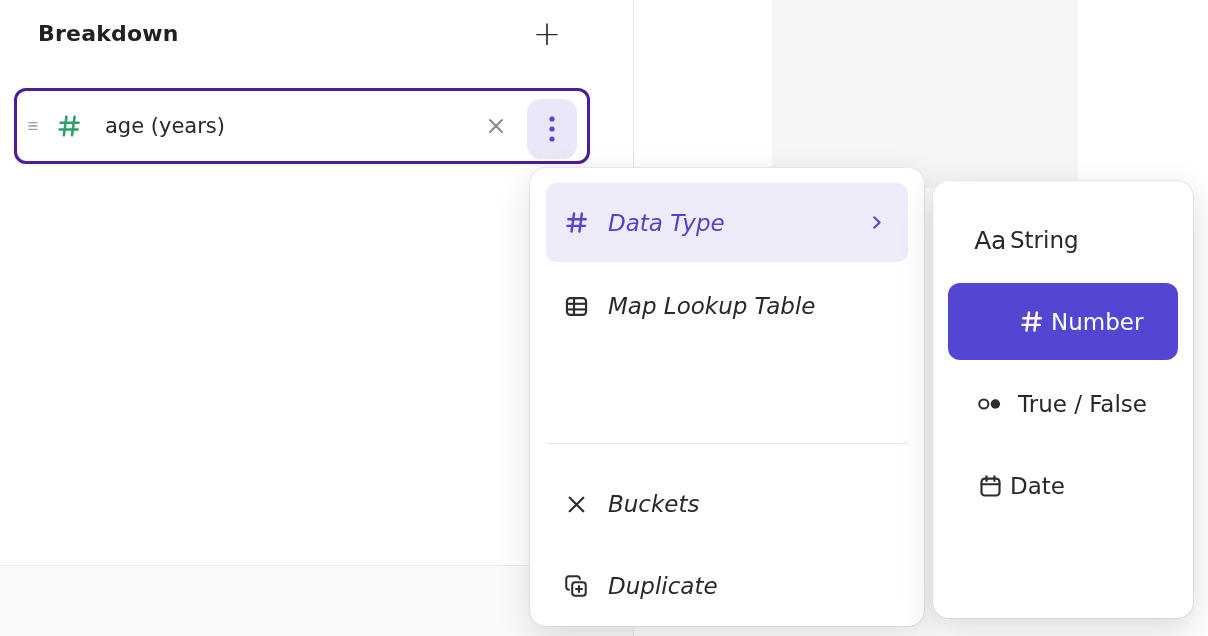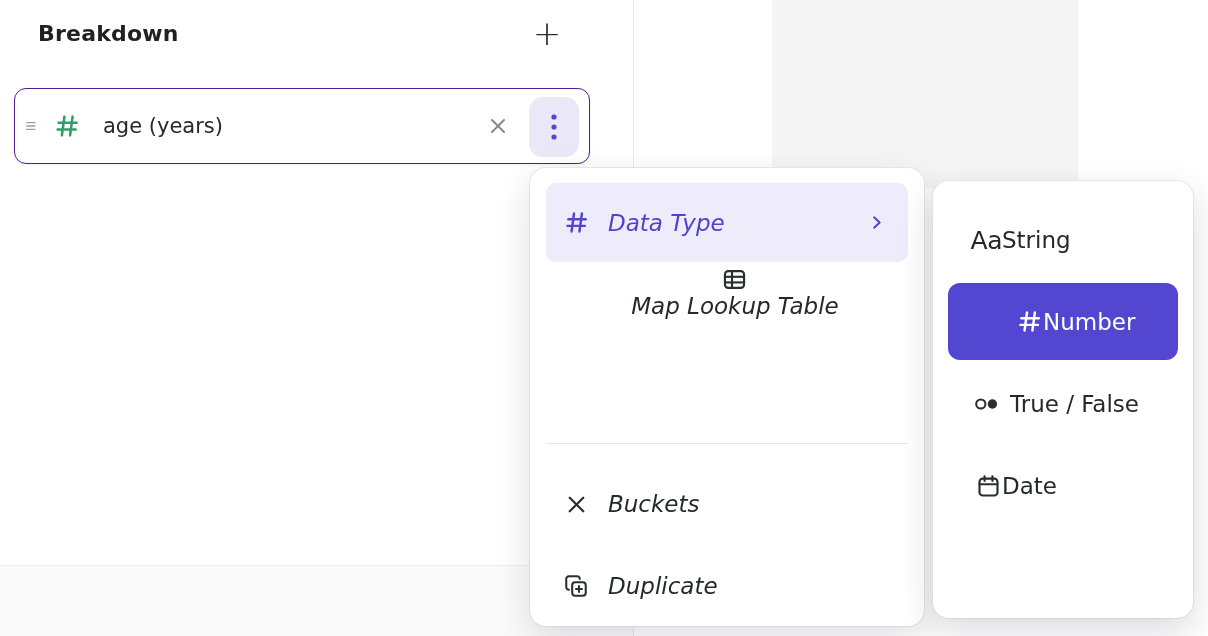--- a/index.html
+++ b/index.html
@@ -13,21 +13,21 @@
   .left-footer{position:absolute;left:0;top:565px;width:633px;height:71px;background:#fafafa;border-top:1px solid #ececee;}
 
   
   .panel-header{position:absolute;left:38px;top:12px;width:526px;height:42px;display:flex;align-items:center;justify-content:space-between;}
   .panel-title{font-size:22px;font-weight:700;color:#1f2125;letter-spacing:.2px;}
   .add-btn{background:none;border:none;padding:0;margin:0;cursor:pointer;font-family:inherit;
     font-size:34px;font-weight:300;line-height:1;color:#2b2d31;width:34px;text-align:center;}
 
   
   .field-card{position:absolute;left:14px;top:88px;width:576px;height:76px;background:#fff;
-    border:1px solid #4c1d95;border-radius:12px;box-shadow:0 1px 4px rgba(20,20,40,.06);
+    border:3px solid #4c1d95;border-radius:12px;box-shadow:0 1px 4px rgba(20,20,40,.06);
     display:flex;align-items:center;box-sizing:border-box;}
   .drag{margin-left:8px;display:flex;cursor:grab;}
   .field-hash{margin-left:12px;display:flex;color:#2e9e68;}
   .field-label{margin-left:22px;font-size:21px;font-weight:500;color:#26282c;}
   .close-btn{position:absolute;right:79px;top:50%;transform:translateY(-50%);display:flex;cursor:pointer;color:#86888c;background:none;border:none;padding:0;}
   .kebab-btn{position:absolute;right:10px;top:8px;width:50px;height:60px;border:none;border-radius:14px;
     background:#e9e7f8;cursor:pointer;display:flex;align-items:center;justify-content:center;padding:0;}
 
   
   .menu{position:absolute;left:530px;top:168px;width:394px;height:458px;background:#fff;border-radius:16px;
@@ -39,21 +39,21 @@
   .menu-item.active{background:#eeecfa;color:#4f43cb;}
   .menu-item.active .mi-icon{color:#5347d2;}
   .chev{margin-left:auto;margin-right:22px;display:flex;color:#5347d2;}
   .menu-sep{position:absolute;left:16px;top:275px;width:362px;height:1px;background:#e7e7ea;}
 
   
   .submenu{position:absolute;left:933px;top:181px;width:260px;height:437px;background:#fff;border-radius:16px;
     box-shadow:0 12px 34px rgba(25,25,50,.16),0 0 0 1px #ededf0;}
   .sub-item{position:absolute;left:15px;width:230px;height:80px;display:flex;align-items:center;
     border-radius:12px;font-size:23px;font-weight:500;color:#26282c;cursor:pointer;box-sizing:border-box;}
-  .sub-item .si-icon{width:40px;margin-left:14px;display:flex;justify-content:flex-end;align-items:center;color:#2b2d31;}
+  .sub-item .si-icon{width:40px;margin-left:22px;display:flex;justify-content:center;align-items:center;color:#2b2d31;}
   .sub-item .si-label{white-space:nowrap;}
   .sub-item.selected{background:#5347d2;color:#fff;}
   .sub-item.selected .si-icon{color:#fff;}
   .aa-glyph{font-size:25px;font-weight:500;color:#26282c;letter-spacing:-0.5px;}
 
   svg{display:block;}
 </style>
 </head>
 <body>
 
@@ -112,21 +112,21 @@
         </svg>
       </span>
       <span class="mi-label">Data Type</span>
       <span class="chev">
         <svg width="19" height="19" viewBox="0 0 24 24" fill="none" stroke="currentColor" stroke-width="2.6" stroke-linecap="round" stroke-linejoin="round">
           <path d="M9 5.5 L16 12 L9 18.5"></path>
         </svg>
       </span>
     </div>
 
-    <div class="menu-item" style="top:98px;flex-direction:column;">
+    <div class="menu-item" style="top:98px;">
       <span class="mi-icon">
         <svg width="27" height="27" viewBox="0 0 24 24" fill="none" stroke="currentColor" stroke-width="1.9" stroke-linejoin="round">
           <rect x="3.5" y="4.5" width="17" height="15" rx="3"></rect>
           <line x1="9.8" y1="4.5" x2="9.8" y2="19.5"></line>
           <line x1="3.5" y1="9.6" x2="20.5" y2="9.6"></line>
           <line x1="3.5" y1="14.6" x2="20.5" y2="14.6"></line>
         </svg>
       </span>
       <span class="mi-label">Map Lookup Table</span>
     </div>

